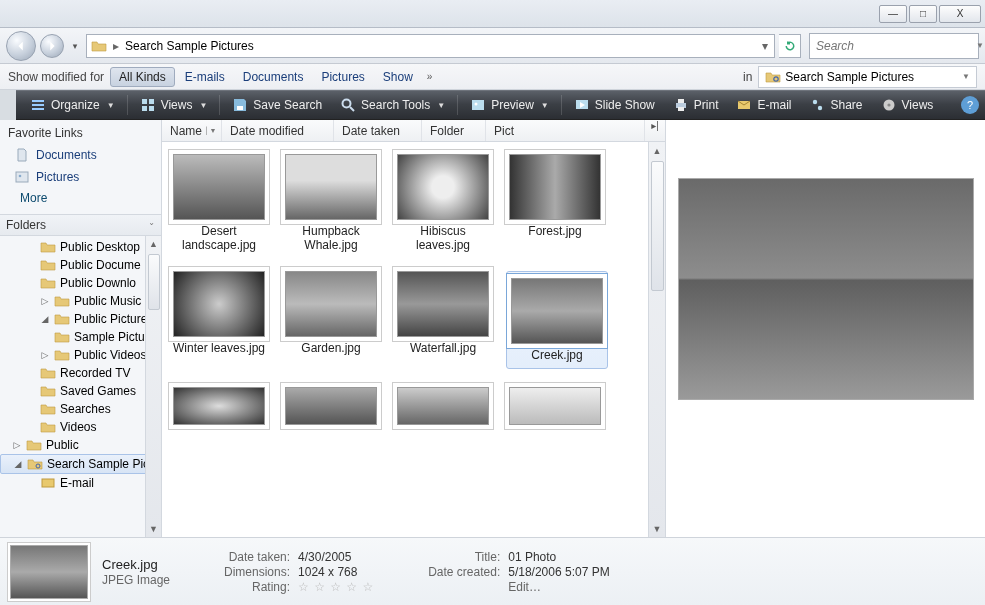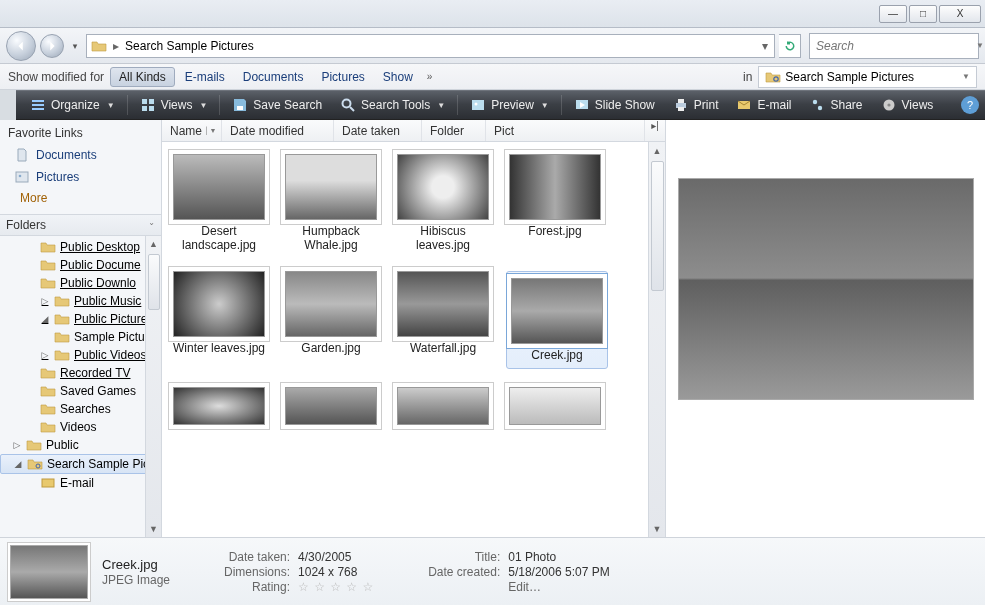--- a/index.html
+++ b/index.html
@@ -47,21 +47,21 @@
 .favitem .fic{width:16px;height:16px;}
 .foldhdr{background:linear-gradient(#f0f3f7,#e6eaef);border-top:1px solid #d3d8df;border-bottom:1px solid #d3d8df;padding:3px 6px;display:flex;justify-content:space-between;color:#333;margin-top:6px;}
 .tree{flex:1;overflow:hidden;position:relative;padding:2px 0;}
 .tree .sc{position:absolute;right:0;top:0;bottom:0;width:16px;background:linear-gradient(#f0f2f5,#e4e7ec);border-left:1px solid #d3d8df;display:flex;flex-direction:column;align-items:center;}
 .tree .sc .ar{height:16px;font-size:9px;color:#666;display:flex;align-items:center;justify-content:center;width:100%;}
 .tree .sc .th{width:12px;height:56px;background:linear-gradient(#fafbfc,#dfe3e9);border:1px solid #c3c9d1;border-radius:2px;margin-top:2px;}
 .node{display:flex;align-items:center;gap:4px;padding:1px 2px;white-space:nowrap;overflow:hidden;}
 .node .exp{width:10px;font-size:9px;color:#666;text-align:center;}
 .node .nic{width:16px;height:16px;}
 .node.sel{background:linear-gradient(#eaf1fb,#d7e4f5);border:1px solid #a9c3e8;border-radius:2px;}
-.ind1{padding-left:40px;} .ind2{padding-left:40px;text-decoration:underline;} .ind3{padding-left:54px;}
+.ind1{padding-left:40px;} .ind2{padding-left:40px;} .ind3{padding-left:54px;}
 
 .content{flex:1;display:flex;flex-direction:column;background:#fff;position:relative;}
 .colhdr{height:22px;background:linear-gradient(#fafbfc,#eef0f3);border-bottom:1px solid #d3d8df;display:flex;align-items:flex-start;}
 .col{padding:0 8px;border-right:1px solid #e0e3e8;height:100%;display:flex;align-items:center;gap:3px;color:#333;}
 .col .sortdd{font-size:7px;color:#777;}
 .col.c-name{width:60px;} .col.c-dm{width:112px;} .col.c-dt{width:88px;} .col.c-fo{width:64px;} .col.c-tg{flex:1;}
 .colhdr .more{width:20px;text-align:center;font-size:10px;color:#555;}
 
 .thumbarea{flex:1;overflow:hidden;position:relative;padding:12px 8px 0 8px;}
 .thumbarea .sc{position:absolute;right:0;top:0;bottom:0;width:17px;background:linear-gradient(#f0f2f5,#e4e7ec);border-left:1px solid #d3d8df;display:flex;flex-direction:column;align-items:center;}
@@ -255,21 +255,21 @@
         </svg>
         <span>Documents</span>
       </div>
     <div class="favitem">
         <svg class="fic" viewBox="0 0 16 16">
           <rect x="2" y="3" width="12" height="10" fill="#dfe6ee" stroke="#9ab"></rect>
           <circle cx="6" cy="7" r="1.3" fill="#8ac"></circle>
         </svg>
         <span>Pictures</span>
       </div>
-    <div class="favitem" style="color:#a16207;padding-left:20px">
+    <div class="favitem" style="color:#0c4a6e;padding-left:20px">
         <span>More</span>
       </div>
 
     <div class="foldhdr">
         <span>Folders</span>
         <span style="font-size:8px;color:#777">⌄</span>
       </div>
     <div class="tree">
       <div class="node ind2">
           <svg class="nic" viewBox="0 0 16 16">

